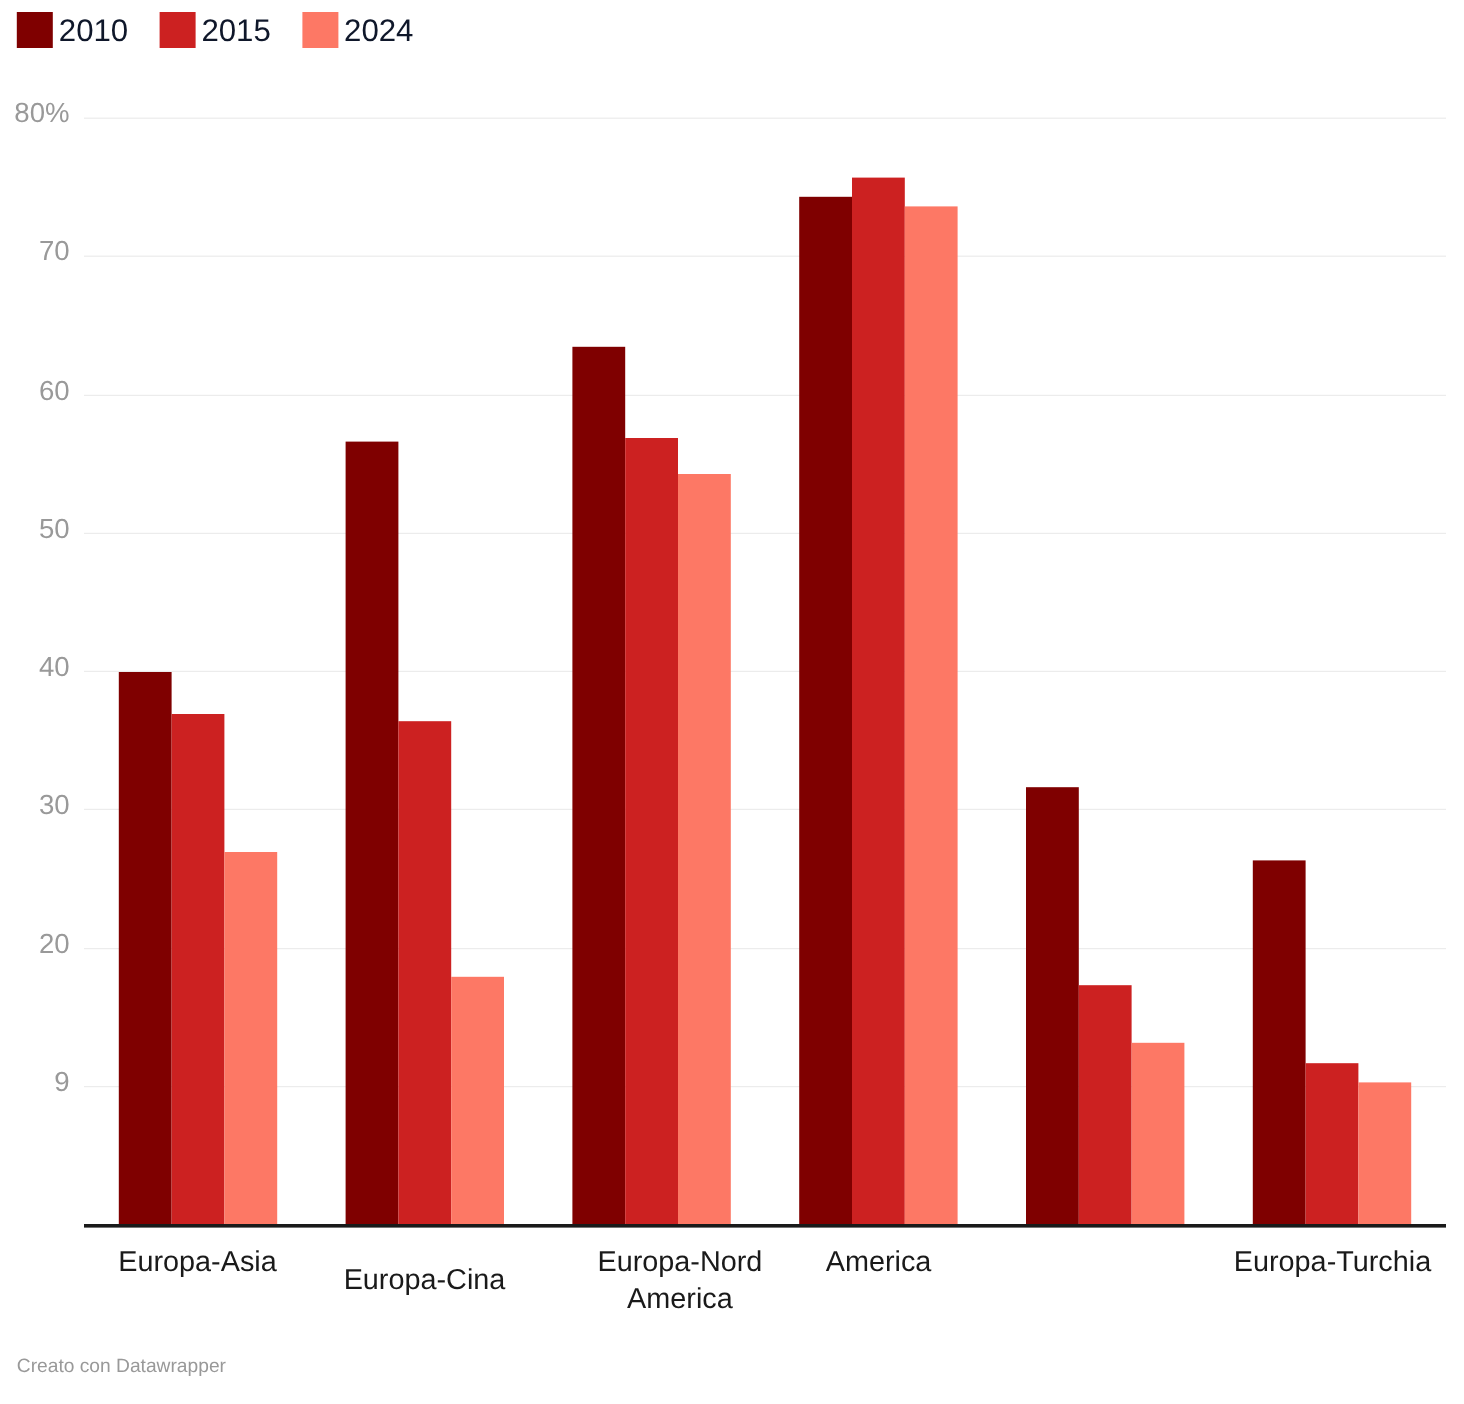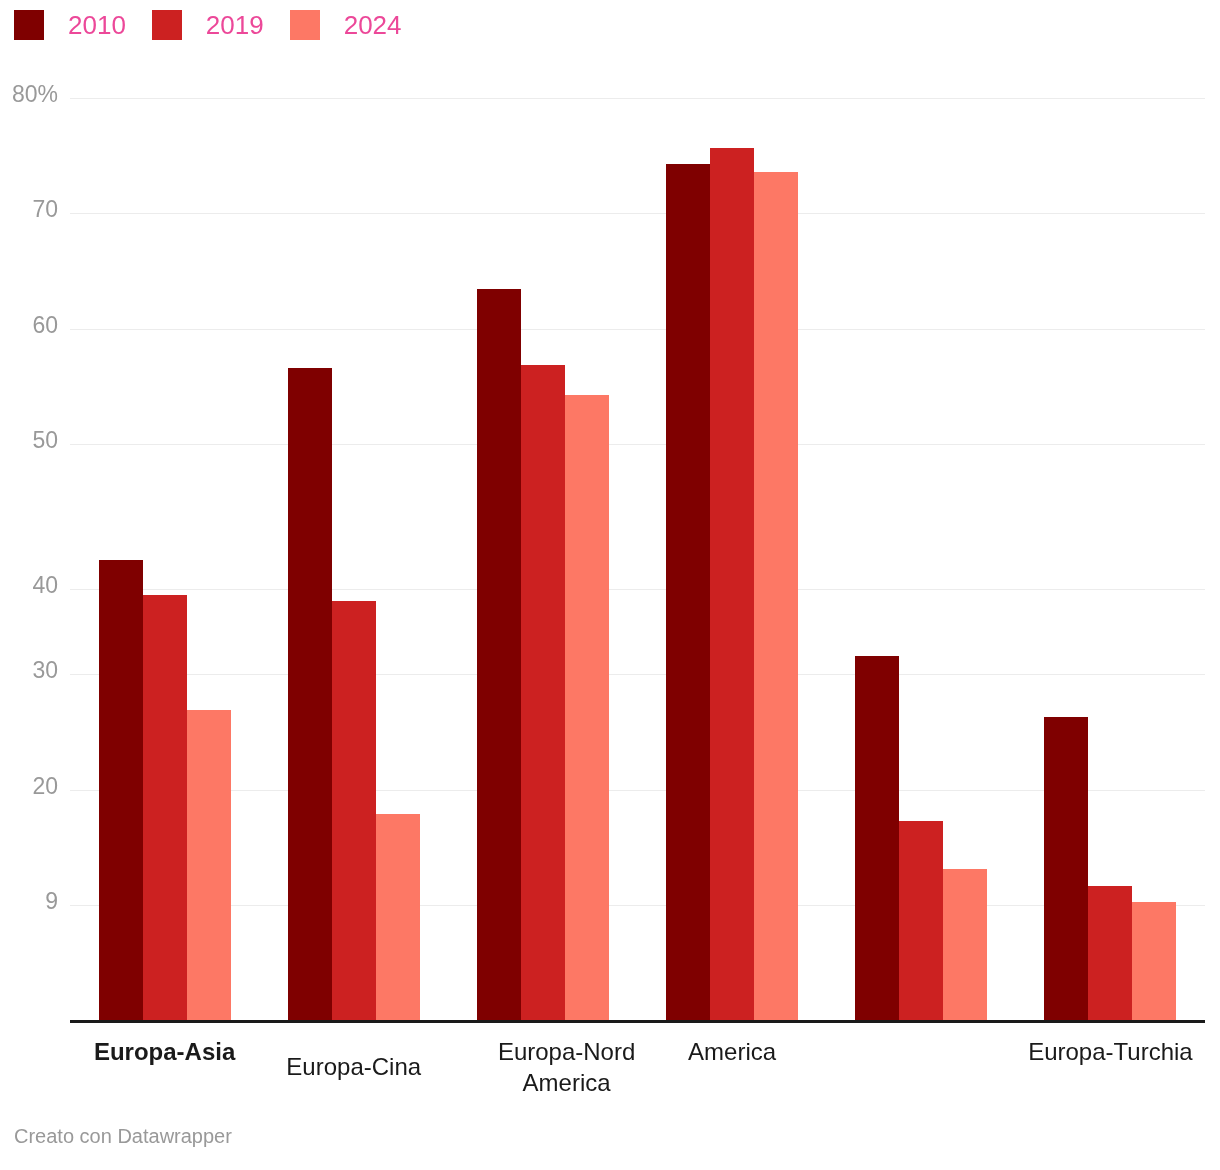--- a/index.html
+++ b/index.html
@@ -30,22 +30,22 @@
     align-items: center;
     margin-right: 26px;
   }
   .legend-swatch {
     width: 30px;
     height: 30px;
     display: block;
   }
   .legend-label {
     font-size: 26px;
-    color: #ec4899;
-    margin-left: 24px;
+    color: #0f172a;
+    margin-left: 5px;
     line-height: 30px;
     white-space: nowrap;
   }
 
   
   #plot {
     position: absolute;
     left: 0;
     top: 60px;
     width: 1220px;
@@ -101,36 +101,36 @@
     color: #1a1a1a;
     text-align: center;
     line-height: 31px;
   }
 
   
   #footer {
     position: absolute;
     left: 14px;
     bottom: 22px;
-    font-size: 20px;
+    font-size: 16px;
     color: #999999;
     margin-top: 47px;
   }
 </style>
 </head>
 <body>
 
 <div id="legend">
     <div class="legend-item">
       <span class="legend-swatch" style="background: rgb(127, 0, 0);"></span>
       <span class="legend-label">2010</span>
     </div>
     <div class="legend-item">
       <span class="legend-swatch" style="background: rgb(204, 33, 33);"></span>
-      <span class="legend-label">2019</span>
+      <span class="legend-label">2015</span>
     </div>
     <div class="legend-item">
       <span class="legend-swatch" style="background: rgb(253, 120, 101);"></span>
       <span class="legend-label">2024</span>
     </div>
   </div>
 
 <div id="plot">
   <div id="gridlines">
       <div class="gridline" style="top: 38px;">
@@ -138,21 +138,21 @@
       </div>
       <div class="gridline" style="top: 153.25px;">
         <span class="tick-label">70</span>
       </div>
       <div class="gridline" style="top: 268.5px;">
         <span class="tick-label">60</span>
       </div>
       <div class="gridline" style="top: 383.75px;">
         <span class="tick-label">50</span>
       </div>
-      <div class="gridline" style="top: 529px;">
+      <div class="gridline" style="top: 499px;">
         <span class="tick-label">40</span>
       </div>
       <div class="gridline" style="top: 614.25px;">
         <span class="tick-label">30</span>
       </div>
       <div class="gridline" style="top: 729.5px; text-decoration: underline;">
         <span class="tick-label">20</span>
       </div>
       <div class="gridline" style="top: 844.75px;">
         <span class="tick-label">9</span>
@@ -173,21 +173,21 @@
       <div class="bar" title="Europa-Sud America 2024: 73.6%" style="left: 754.083px; width: 44px; height: 848.24px; background: rgb(253, 120, 101);"></div>
       <div class="bar" title="Europa-Medio Oriente 2010: 31.6%" style="left: 855.25px; width: 44px; height: 364.19px; background: rgb(127, 0, 0);"></div>
       <div class="bar" title="Europa-Medio Oriente 2019: 17.3%" style="left: 899.25px; width: 44px; height: 199.382px; background: rgb(204, 33, 33);"></div>
       <div class="bar" title="Europa-Medio Oriente 2024: 13.1%" style="left: 943.25px; width: 44px; height: 150.977px; background: rgb(253, 120, 101);"></div>
       <div class="bar" title="Europa-Turchia 2010: 26.3%" style="left: 1044.42px; width: 44px; height: 303.108px; background: rgb(127, 0, 0);"></div>
       <div class="bar" title="Europa-Turchia 2019: 11.6%" style="left: 1088.42px; width: 44px; height: 133.69px; background: rgb(204, 33, 33);"></div>
       <div class="bar" title="Europa-Turchia 2024: 10.2%" style="left: 1132.42px; width: 44px; height: 117.555px; background: rgb(253, 120, 101);"></div>
     </div>
   <div id="axis-line" style="top: 960px;"></div>
   <div id="category-labels" style="top: 976px;">
-      <div class="cat-label" style="left: 70px; width: 189.167px; font-weight: bold;">
+      <div class="cat-label" style="left: 70px; width: 189.167px;">
         <div>Europa-Asia</div>
       </div>
       <div class="cat-label" style="left: 259.167px; width: 189.167px; margin-top: 15px;">
         <div>Europa-Cina</div>
       </div>
       <div class="cat-label" style="left: 472px; width: 189.167px;">
         <div>Europa-Nord</div>
         <div>America</div>
       </div>
       <div class="cat-label" style="left: 637.5px; width: 189.167px;">

